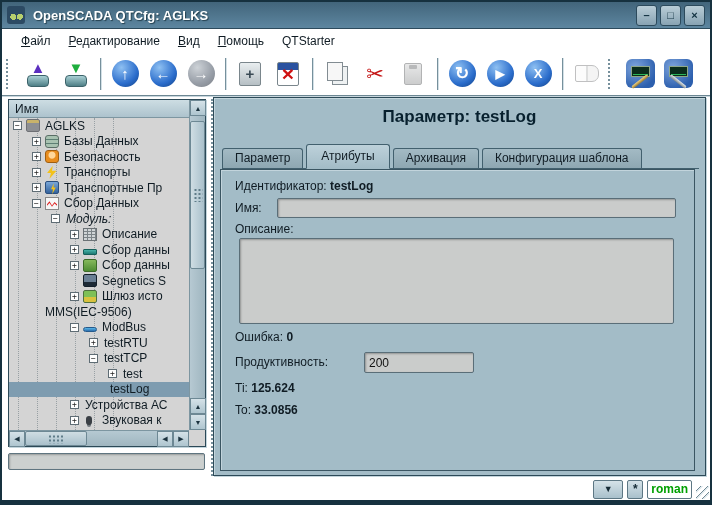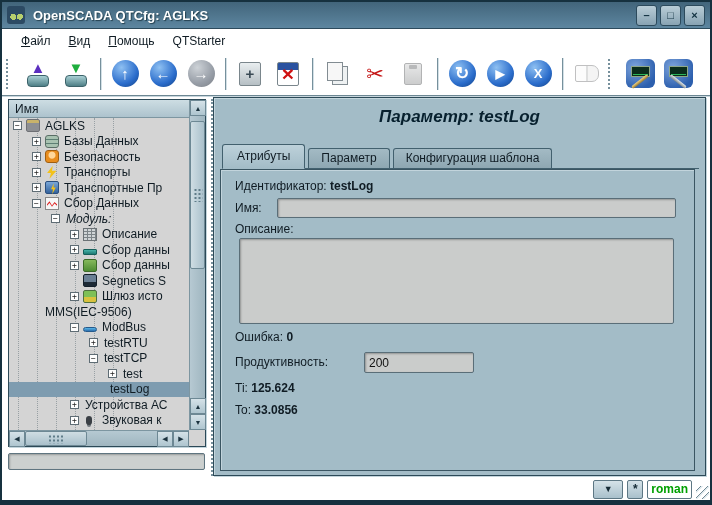--- a/index.html
+++ b/index.html
@@ -107,21 +107,21 @@
   .sthumb::after,.hthumb::after{content:"";position:absolute;left:50%;top:50%;width:9px;height:14px;transform:translate(-50%,-50%);
     background-image:radial-gradient(#5f7c89 1px,transparent 1.4px);background-size:4px 4px;}
   .hthumb{width:62px;flex:none;background:linear-gradient(#cfdde3,#a9c0cb);border:1px solid #6d8894;box-sizing:border-box;border-radius:2px;position:relative;}
   .hthumb::after{width:16px;height:9px;}
   .statusmsg{position:absolute;left:8px;top:453px;width:197px;height:17px;background:#ccd0cf;
     border:1px solid #5f7580;border-radius:2px;box-shadow:inset 1px 1px 2px rgba(0,0,0,.25);box-sizing:border-box;}
   .splitter{position:absolute;left:207px;top:99px;width:6px;height:377px;border-right:2px dotted #76909c;box-sizing:border-box;}
   
   .rpane{position:absolute;left:213px;top:97px;width:493px;height:379px;border:1px solid #2c4957;
     background:#a3bcc7;box-sizing:border-box;box-shadow:inset 1px 1px 0 #c3d5dc,1px 1px 0 #c3d5dc;}
-  .rtitle{position:absolute;top:9px;left:0;right:0;text-align:center;font-size:17px;font-weight:bold;font-style:italic;color:#07202e;}
+  .rtitle{position:absolute;top:9px;left:0;right:0;text-align:center;font-size:17px;font-weight:bold;color:#07202e;}
   .tabbar{position:absolute;left:8px;right:6px;top:45px;height:25px;display:flex;align-items:flex-end;border-bottom:1px solid #42606e;}
   .tab{border:1px solid #42606e;border-bottom:none;border-radius:3px 3px 0 0;padding:2px 12px 3px;
     background:linear-gradient(#a3bac4,#8ea7b2);margin-right:3px;font-size:12px;position:relative;}
   .tab.active{background:linear-gradient(#bdd1da,#a3bcc7);padding:4px 14px 5px;margin-bottom:-1px;border-bottom:1px solid #a3bcc7;}
   .tabframe{position:absolute;left:6px;right:10px;top:71px;bottom:4px;border:1px solid #3a5562;
     background:#a3bcc7;box-shadow:inset 1px 1px 0 #c2d4dc;box-sizing:border-box;}
   .frow{position:absolute;left:14px;white-space:nowrap;}
   .bold{font-weight:bold;}
   .tinput,.tarea{background:#cacccb;border:1px solid #5a6e78;border-radius:2px;box-shadow:inset 1px 1px 2px rgba(0,0,0,.28);
     font-family:"Liberation Sans",sans-serif;font-size:12px;padding:1px 4px;box-sizing:border-box;color:#111;}
@@ -147,20 +147,21 @@
   <div class="titlebar">
     <div class="appicon"></div>
     <div class="wtitle">OpenSCADA QTCfg: AGLKS</div>
     <div class="wbtn">–</div>
     <div class="wbtn">□</div>
     <div class="wbtn">×</div>
   </div>
 
   <div class="menubar">
       <div class="menu-item"><u>Ф</u>айл</div>
+      <div class="menu-item"><u>Р</u>едактирование</div>
       <div class="menu-item"><u>В</u>ид</div>
       <div class="menu-item"><u>П</u>омощь</div>
       <div class="menu-item">QTStarter</div>
     </div>
 
   <div class="toolbar">
       <div class="thandle"></div>
       <div class="tbtn">
         <div class="ic ic-load-db ic-db"></div>
       </div>
@@ -337,22 +338,23 @@
       <div class="sbtn">▶</div>
     </div>
   </div>
 
   <div class="statusmsg"></div>
   <div class="splitter"></div>
 
   <div class="rpane">
     <div class="rtitle">Параметр: testLog</div>
     <div class="tabbar">
+        <div class="tab">Параметр</div>
         <div class="tab active">Атрибуты</div>
-        <div class="tab">Параметр</div>
+        <div class="tab">Архивация</div>
         <div class="tab">Конфигурация шаблона</div>
       </div>
     <div class="tabframe">
       <div class="frow" style="top:9px">
         <span>Идентификатор:</span>
         <span class="bold">testLog</span>
       </div>
       <div class="frow" style="top:31px">Имя:</div>
       <input class="tinput name-input" value="" style="">
       <div class="frow" style="top:52px">Описание:</div>

